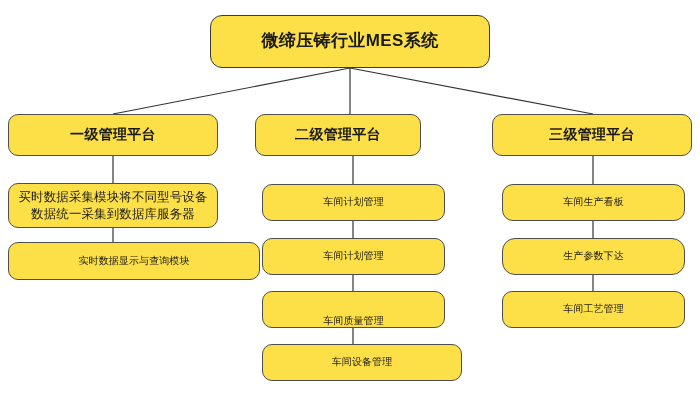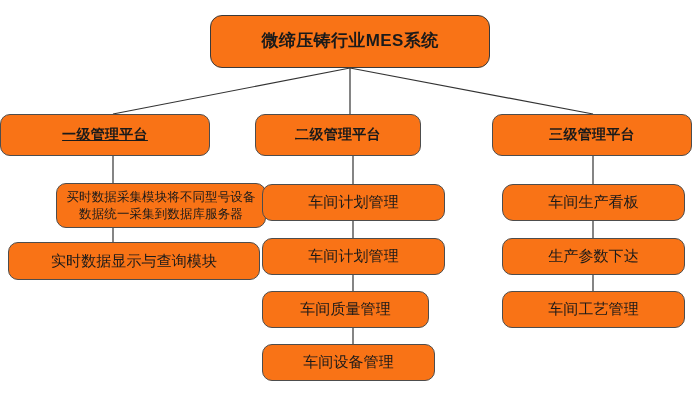--- a/index.html
+++ b/index.html
@@ -26,21 +26,21 @@
     position: absolute;
     left: 0;
     top: 0;
     width: 700px;
     height: 400px;
     pointer-events: none;
   }
   .node {
     position: absolute;
     box-sizing: border-box;
-    background: #f97316;
+    background: #fde047;
     border: 1px solid #4d4d4d;
     border-radius: 10px;
     display: flex;
     align-items: center;
     justify-content: center;
     text-align: center;
     line-height: 1.22;
     z-index: 2;
   }
   .node-title {
@@ -50,21 +50,21 @@
     font-size: 17px;
     letter-spacing: 0.4px;
   }
   .node-platform {
     font-weight: bold;
     font-size: 14px;
     letter-spacing: 0.3px;
   }
   .node-leaf {
     font-weight: normal;
-    font-size: 15px;
+    font-size: 10px;
     letter-spacing: 0.1px;
   }
   .node-leaf.two-line {
     font-size: 12.5px;
     padding: 0 5px;
     line-height: 1.32;
   }
   .node span {
     display: block;
   }
@@ -91,61 +91,61 @@
       <line x1="593" y1="156" x2="593" y2="184"></line>
       <line x1="593" y1="221" x2="593" y2="238"></line>
       <line x1="593" y1="275" x2="593" y2="291"></line>
     </g>
   </svg>
 
   <div class="node node-title" style="left:210px; top:15px; width:280px; height:53px;">
     <span>微缔压铸行业MES系统</span>
   </div>
 
-  <div class="node node-platform" style="left:0; top:114px; width:210px; height:42px;text-decoration:underline;">
+  <div class="node node-platform" style="left:8px; top:114px; width:210px; height:42px;">
     <span>一级管理平台</span>
   </div>
 
   <div class="node node-platform" style="left:255px; top:114px; width:166px; height:42px;">
     <span>二级管理平台</span>
   </div>
 
   <div class="node node-platform" style="left:492px; top:114px; width:200px; height:42px;">
     <span>三级管理平台</span>
   </div>
 
-  <div class="node node-leaf two-line" style="left:8px; top:183px; width:210px; height:45px;margin-left:48px;">
+  <div class="node node-leaf two-line" style="left:8px; top:183px; width:210px; height:45px;">
     <span>买时数据采集模块将不同型号设备数据统一采集到数据库服务器</span>
   </div>
 
   <div class="node node-leaf" style="left:8px; top:242px; width:252px; height:38px;">
     <span>实时数据显示与查询模块</span>
   </div>
 
   <div class="node node-leaf" style="left:262px; top:184px; width:183px; height:37px;">
     <span>车间计划管理</span>
   </div>
 
   <div class="node node-leaf" style="left:262px; top:238px; width:183px; height:37px;">
     <span>车间计划管理</span>
   </div>
 
-  <div class="node node-leaf" style="left:262px; top:291px; width:167px; height:37px;">
+  <div class="node node-leaf" style="left:262px; top:291px; width:183px; height:37px;align-items:flex-end;">
     <span>车间质量管理</span>
   </div>
 
-  <div class="node node-leaf" style="left:262px; top:344px; width:173px; height:37px;align-items:center;">
+  <div class="node node-leaf" style="left:262px; top:344px; width:200px; height:37px;align-items:center;">
     <span>车间设备管理</span>
   </div>
 
   <div class="node node-leaf" style="left:502px; top:184px; width:183px; height:37px;border-radius:11px;">
     <span>车间生产看板</span>
   </div>
 
-  <div class="node node-leaf" style="left:502px; top:238px; width:183px; height:37px;">
+  <div class="node node-leaf" style="left:502px; top:238px; width:183px; height:37px;border-radius:13px;">
     <span>生产参数下达</span>
   </div>
 
   <div class="node node-leaf" style="left:502px; top:291px; width:183px; height:37px;">
     <span>车间工艺管理</span>
   </div>
 
 </div>
 
 </body></html>

